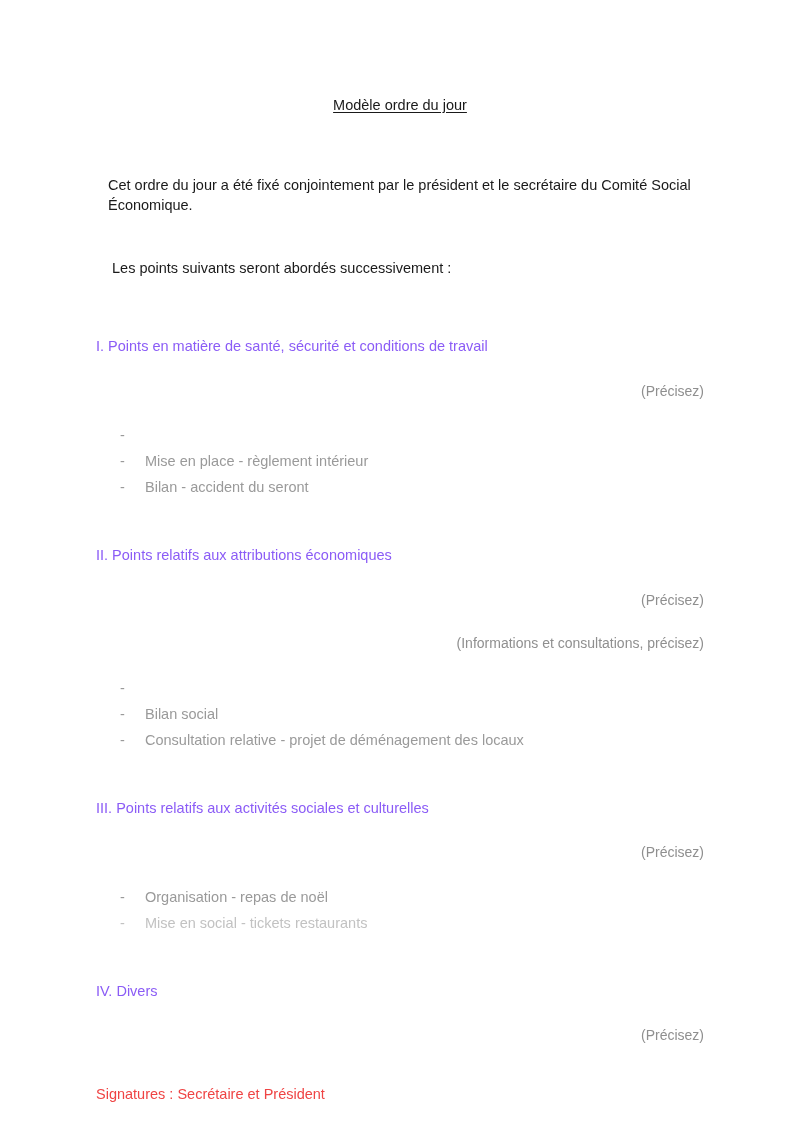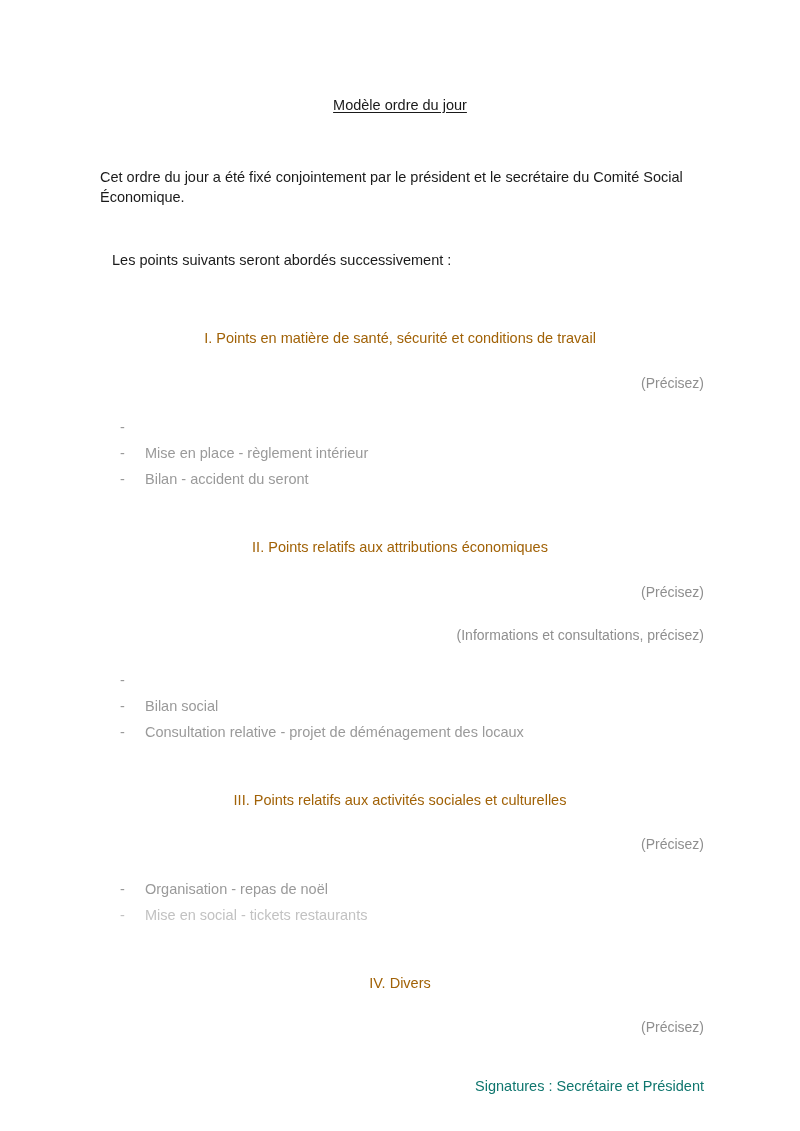--- a/index.html
+++ b/index.html
@@ -43,42 +43,41 @@
   .doc-title span {
     text-decoration: underline;
     text-underline-offset: 2px;
   }
 
   
   .intro {
     font-size: 14.5px;
     color: #1a1a1a;
     line-height: 1.42;
-    margin: 4px;
+    margin: 12px;
     padding-top: 47px;
   }
   .intro-2 {
     font-size: 14.5px;
     color: #1a1a1a;
     line-height: 1.42;
     margin: 16px;
     padding-top: 26px;
   }
 
   
   .section {
     padding-top: 42px;
   }
   .section-heading {
     font-size: 14.5px;
-    color: #a16207;
+    color: #8b5cf6;
     line-height: 1.4;
     margin: 0;
     font-weight: normal;
-    text-align: center;
   }
   .placeholder {
     font-size: 14px;
     color: #8f8f8f;
     line-height: 1.4;
     margin: 0;
     padding-top: 25px;
     text-align: right;
   }
   .placeholder.second {
@@ -106,23 +105,23 @@
     flex: 0 0 25px;
     padding-left: 24px;
     box-sizing: content-box;
   }
   .bullet-text {
     flex: 1 1 auto;
   }
 
   
   .signature {
-    text-align: right;
+    text-align: left;
     font-size: 14.5px;
-    color: #0f766e;
+    color: #ef4444;
     line-height: 1.4;
     margin: 0;
     padding-top: 38px;
   }
 </style>
 </head>
 <body>
 
 <div class="page">
   <div class="content">

